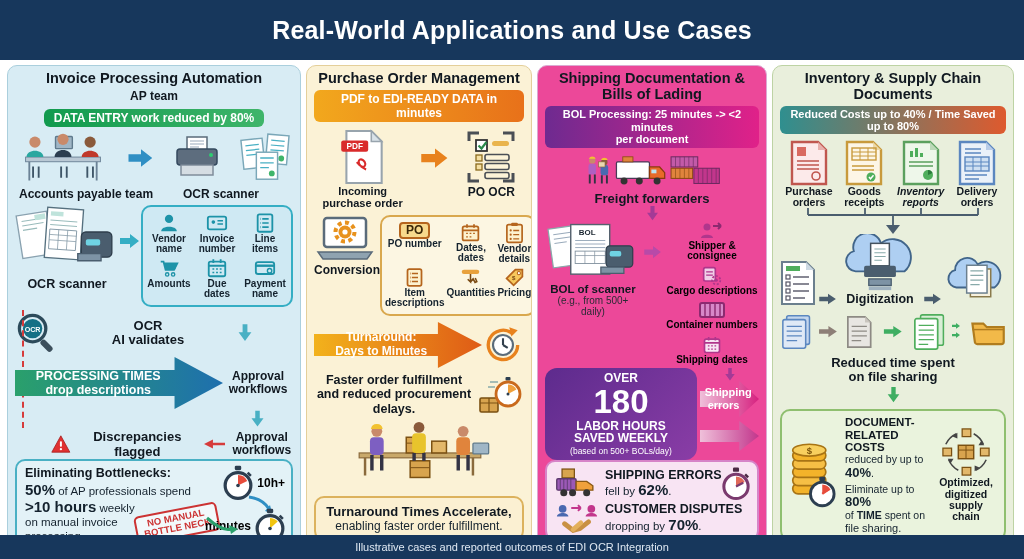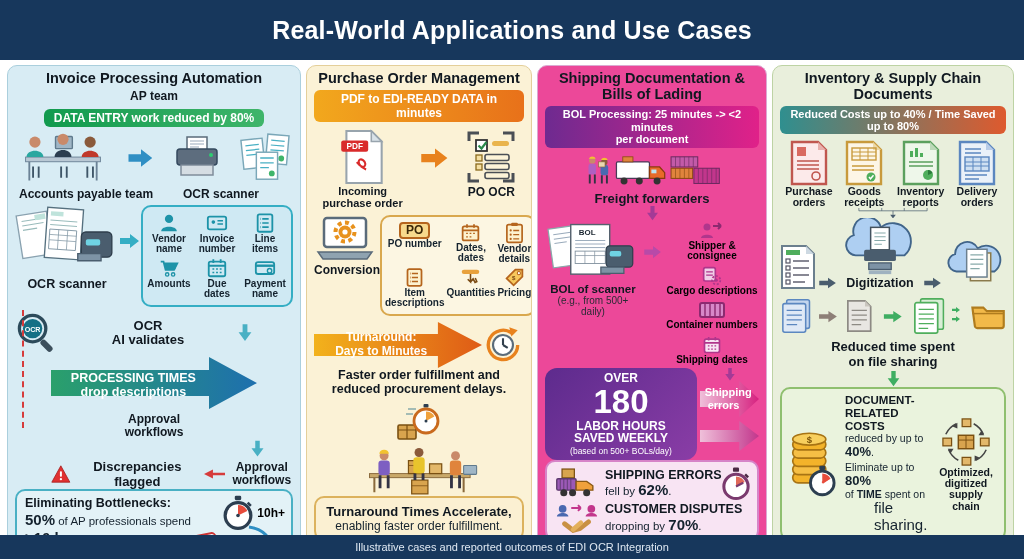--- a/index.html
+++ b/index.html
@@ -188,21 +188,21 @@
         </svg>
         <div style="text-align:center;flex:1;line-height:1.1;">
           <div class="lbl" style="font-size:13px;">OCR</div>
           <div class="lbl" style="font-size:13px;">AI validates</div>
         </div>
         <svg class="ico" width="16" height="22" viewBox="0 0 20 22" style="margin-right:40px;">
             <path d="M7 0h6v10h5l-8 11-8-11h5z" fill="#49b0c4"></path>
           </svg>
       </div>
 
-      <div class="row" style="margin-top:2px;flex-direction:column;">
+      <div class="row" style="margin-top:2px;">
         <div class="bigarrow" style="flex:1;height:52px;">
           <svg width="100%" height="52" viewBox="0 0 206 52" preserveAspectRatio="none">
             <defs>
                 <linearGradient id="g1" x1="0" y1="0" x2="1" y2="0">
                   <stop offset="0" stop-color="#2aa06b"></stop>
                   <stop offset="1" stop-color="#1e6fae"></stop>
                 </linearGradient>
               </defs>
             <path d="M0 13 h158 v-13 l48 26 -48 26 v-13 H0 z" fill="url(#g1)"></path>
           </svg>
@@ -388,21 +388,21 @@
           </div>
         </div>
         <svg class="ico" width="42" height="42" viewBox="0 0 40 40">
           <path d="M34 20 a14 14 0 1 1 -5 -10.8" fill="none" stroke="#e8821d" stroke-width="3.2"></path>
           <path d="M26 3 l8 3 -6 6 z" fill="#e8821d"></path>
           <circle cx="20" cy="20" r="9.5" fill="#fff" stroke="#5a6b7a" stroke-width="2"></circle>
           <path d="M20 20 V13.5 M20 20 l4.5 2.8" stroke="#33414d" stroke-width="2" fill="none"></path>
         </svg>
       </div>
 
-      <div class="row" style="gap:4px;flex-direction:column;">
+      <div class="row" style="margin-top:5px;gap:4px;">
         <div class="lbl" style="flex:1;font-size:12.5px;line-height:1.15;">Faster order fulfillment and reduced procurement delays.</div>
         <svg class="ico" width="46" height="42" viewBox="0 0 46 42">
           <rect x="2" y="24" width="18" height="14" rx="1.5" fill="#d8a44e" stroke="#7a5012" stroke-width="1.6"></rect>
             <path d="M2 29 h18 M11 24 v14" stroke="#7a5012" stroke-width="1.2"></path>
           <rect x="27.5" y="3" width="5" height="3.5" rx="1" fill="#2c3e50"></rect>
           <circle cx="30" cy="20" r="12" fill="#fff" stroke="#c96a1d" stroke-width="2.8"></circle>
           <path d="M30 20 V10.5 A9.5 9.5 0 0 1 38.4 15.6 Z" fill="#f0a13c"></path>
             <circle cx="30" cy="20" r="1.5" fill="#2c3e50"></circle>
           <path d="M12 8 h8 M10 13 h7" stroke="#8aa" stroke-width="1.6"></path>
         </svg>
@@ -633,21 +633,21 @@
               <path d="M3 2 h26 l8 8 v34 H3 z" fill="#fdf6e6" stroke="#c89a3c" stroke-width="2.4"></path>
               <path d="M29 2 l8 8 h-8 z" fill="#ecd9a8"></path>
               <rect x="8" y="8" width="24" height="12" fill="none" stroke="#c89a3c" stroke-width="1.4"></rect>
               <path d="M8 12h24M8 16h24M16 8v12M24 8v12" stroke="#c89a3c" stroke-width="1"></path>
               <path d="M8 26h22M8 30h22" stroke="#c89a3c" stroke-width="1.5"></path>
               <circle cx="27" cy="37" r="4.5" fill="#4fae5c"></circle>
               <path d="M25 37 l1.5 1.8 3-3.6" stroke="#fff" stroke-width="1.4" fill="none"></path>
             </svg>
           <div class="lbl" style="font-size:10.5px;line-height:1.05;">Goods receipts</div>
         </div>
-        <div style="text-align:center;width:56px;">
+        <div style="text-align:center;width:56px;font-style:italic;">
           <svg class="ico" width="40" height="46" viewBox="0 0 40 46" style="margin:0 auto;">
               <path d="M3 2 h26 l8 8 v34 H3 z" fill="#eef7ea" stroke="#5ba05e" stroke-width="2.4"></path>
               <path d="M29 2 l8 8 h-8 z" fill="#bcd9b8"></path>
               <path d="M9 17 v-6 h3 v6 z M14 17 v-9 h3 v9 z M19 17 v-4 h3 v4 z" fill="#4fae5c"></path>
               <path d="M8 22h24M8 26h24" stroke="#5ba05e" stroke-width="1.5"></path>
               <circle cx="27" cy="35" r="5" fill="#4fae5c"></circle>
               <path d="M27 35 V30 A5 5 0 0 1 31.5 33 z" fill="#2a7a3a"></path>
             </svg>
           <div class="lbl" style="font-size:10.5px;line-height:1.05;">Inventory reports</div>
         </div>
@@ -765,21 +765,21 @@
             <path d="M11 15 V7 A8 8 0 0 1 18 11.5 Z" fill="#e74c3c"></path>
               <path d="M11 15 l5.5 -4" stroke="#e74c3c" stroke-width="2"></path>
           </g>
         </svg>
         <div style="flex:1;line-height:1.12;">
           <div class="lbl" style="text-align:left;font-size:11.5px;">DOCUMENT-RELATED</div>
           <div class="lbl" style="text-align:left;font-size:11.5px;">COSTS</div>
           <div class="smalltxt" style="font-size:10.5px;"><span>reduced by up to </span><b style="font-size:13px;">40%</b><span>.</span></div>
           <div class="smalltxt" style="font-size:10.5px;margin-top:3px;"><span>Eliminate up to </span><b style="font-size:13px;margin-top:6px;">80%</b></div>
           <div class="smalltxt" style="font-size:10.5px;"><span>of </span><b>TIME</b><span> spent on</span></div>
-          <div class="smalltxt" style="font-size:15px;margin-left:29px;">file sharing.</div>
+          <div class="smalltxt" style="font-size:11px;">file sharing.</div>
         </div>
         <div style="width:64px;text-align:center;">
           <svg class="ico" width="50" height="50" viewBox="0 0 52 52" style="margin:0 auto;">
             <rect x="18" y="19" width="16" height="14" fill="#d8a44e" stroke="#7a5012" stroke-width="1.5"></rect>
               <path d="M18 24 h16 M26 19 v14" stroke="#7a5012" stroke-width="1"></path>
             <rect x="22" y="2" width="9" height="8" fill="#e3b86a" stroke="#7a5012" stroke-width="1.3"></rect>
             <rect x="41" y="22" width="9" height="8" fill="#e3b86a" stroke="#7a5012" stroke-width="1.3"></rect>
             <rect x="22" y="42" width="9" height="8" fill="#e3b86a" stroke="#7a5012" stroke-width="1.3"></rect>
             <rect x="2" y="22" width="9" height="8" fill="#e3b86a" stroke="#7a5012" stroke-width="1.3"></rect>
             <path d="M34 7 a22 22 0 0 1 10 11" fill="none" stroke="#444" stroke-width="1.6"></path>

